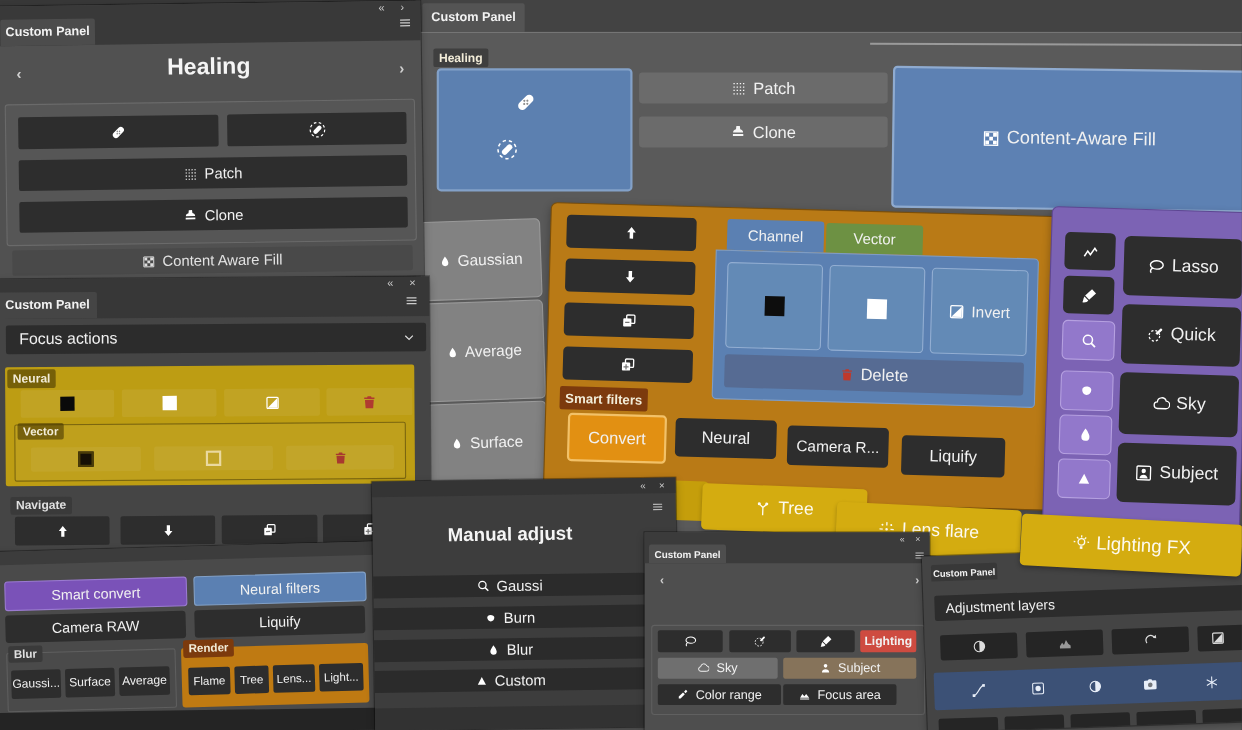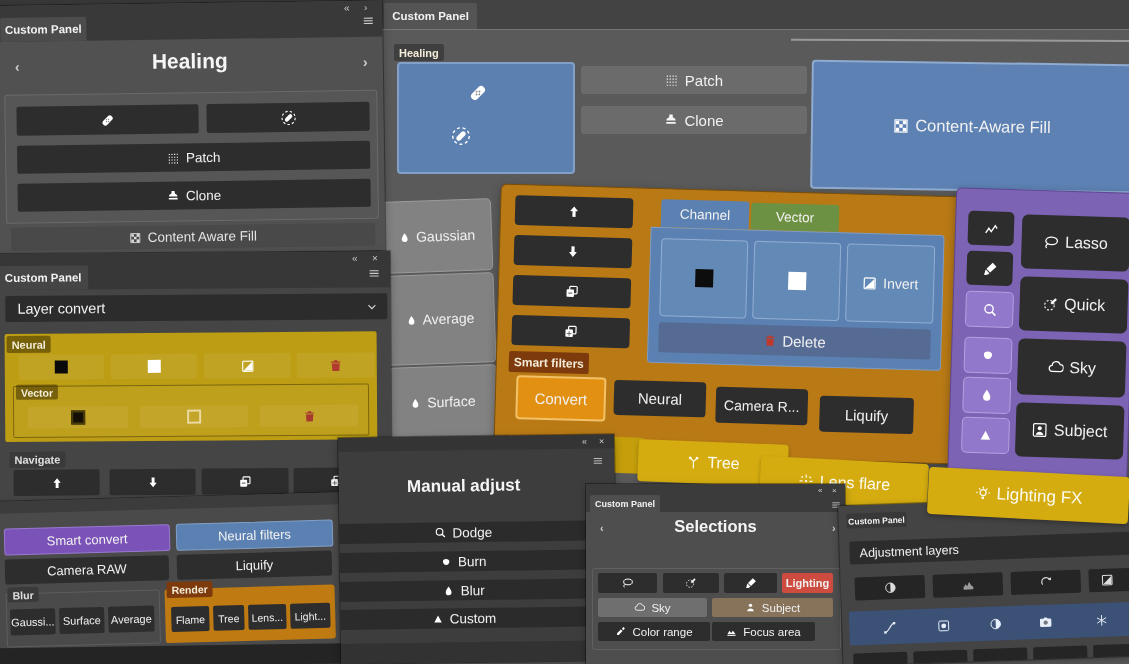--- a/index.html
+++ b/index.html
@@ -430,21 +430,21 @@
     <span class="glyph" style="left:354px;top:2px;">«</span>
     <span class="glyph" style="left:374px;top:2px;">×</span>
     <div class="tab" style="left:0;top:12px;width:90px;height:24px;background:#454545;">
         <span>Custom Panel</span>
       </div>
     <svg class="ic ab" style="left:370px;top:16px;color:#ccc;" width="12" height="12">
         <use href="#i-menu"></use>
       </svg>
 
     <div class="btn" style="left:7px;top:42px;width:370px;height:26px;background:#2c2c2c;justify-content:flex-start;padding-left:12px;font-size:14.5px;border-radius:2px;">
-      <span>Layer convert</span>
+      <span>Focus actions</span>
       <svg class="ic ab" style="right:10px;top:8px;color:#ddd;" width="11" height="11">
           <use href="#i-chev-down"></use>
         </svg>
       </div>
 
     <div class="ab" style="left:6px;top:80px;width:372px;height:108px;background:#bd9d13;border-radius:2px;">
       <div class="lbl" style="left:2px;top:2px;height:17px;background:rgba(60,45,0,.55);font-size:11px;">
           <span>Neural</span>
         </div>
       <div class="btn" style="left:14px;top:21px;width:85px;height:25px;background:rgba(255,255,255,.07);border-radius:2px;">
@@ -563,21 +563,21 @@
     <span class="glyph" style="left:261px;top:3px;font-size:9px;">×</span>
     <svg class="ic ab" style="left:254px;top:21px;color:#bbb;" width="11" height="11">
         <use href="#i-menu"></use>
       </svg>
     <div class="ab" style="left:0;top:40px;width:250px;text-align:center;font-size:17px;font-weight:bold;color:#f5f5f5;"><span>Manual adjust</span></div>
 
     <div class="btn" style="left:0;top:86px;width:248px;height:20px;background:#2b2b2b;border-radius:0 3px 3px 0;font-size:13.5px;">
       <svg class="ic" width="12" height="12" style="color:#fff;">
           <use href="#i-magnifier"></use>
         </svg>
-      <span>Dodge</span>
+      <span>Gaussi</span>
       </div>
     <div class="btn" style="left:0;top:115px;width:248px;height:20px;background:#2b2b2b;border-radius:0 3px 3px 0;font-size:13.5px;">
       <svg class="ic" width="11" height="11" style="color:#fff;">
           <use href="#i-blob"></use>
         </svg>
       <span>Burn</span>
       </div>
     <div class="btn" style="left:0;top:144px;width:248px;height:20px;background:#2b2b2b;border-radius:0 3px 3px 0;font-size:13.5px;">
       <svg class="ic" width="11" height="11" style="color:#fff;">
           <use href="#i-droplet"></use>
@@ -598,21 +598,20 @@
     <span class="glyph" style="left:232px;top:3px;font-size:8px;">«</span>
     <span class="glyph" style="left:246px;top:3px;font-size:8px;">×</span>
     <div class="tab" style="left:4px;top:11px;width:70px;height:17px;background:#4e4e4e;font-size:9px;">
         <span>Custom Panel</span>
       </div>
     <svg class="ic ab" style="left:245px;top:16px;color:#bbb;" width="10" height="10">
         <use href="#i-menu"></use>
       </svg>
 
     <span class="glyph" style="left:14px;top:39px;font-size:11px;font-weight:bold;">‹</span>
-    <div class="ab" style="left:0;top:33px;width:259px;text-align:center;font-size:16.5px;font-weight:bold;color:#f5f5f5;"><span>Selections</span></div>
     <span class="glyph" style="left:246px;top:39px;font-size:11px;font-weight:bold;">›</span>
 
 
     <div class="ab" style="left:6px;top:84px;width:247px;height:80px;border:1px solid rgba(255,255,255,.1);border-radius:3px;"></div>
     <div class="btn" style="left:12px;top:89px;width:59px;height:20px;border-radius:2px;">
       <svg class="ic" width="12" height="12" style="color:#fff;">
           <use href="#i-lasso"></use>
         </svg>
       </div>
     <div class="btn" style="left:77px;top:89px;width:56px;height:20px;border-radius:2px;">

